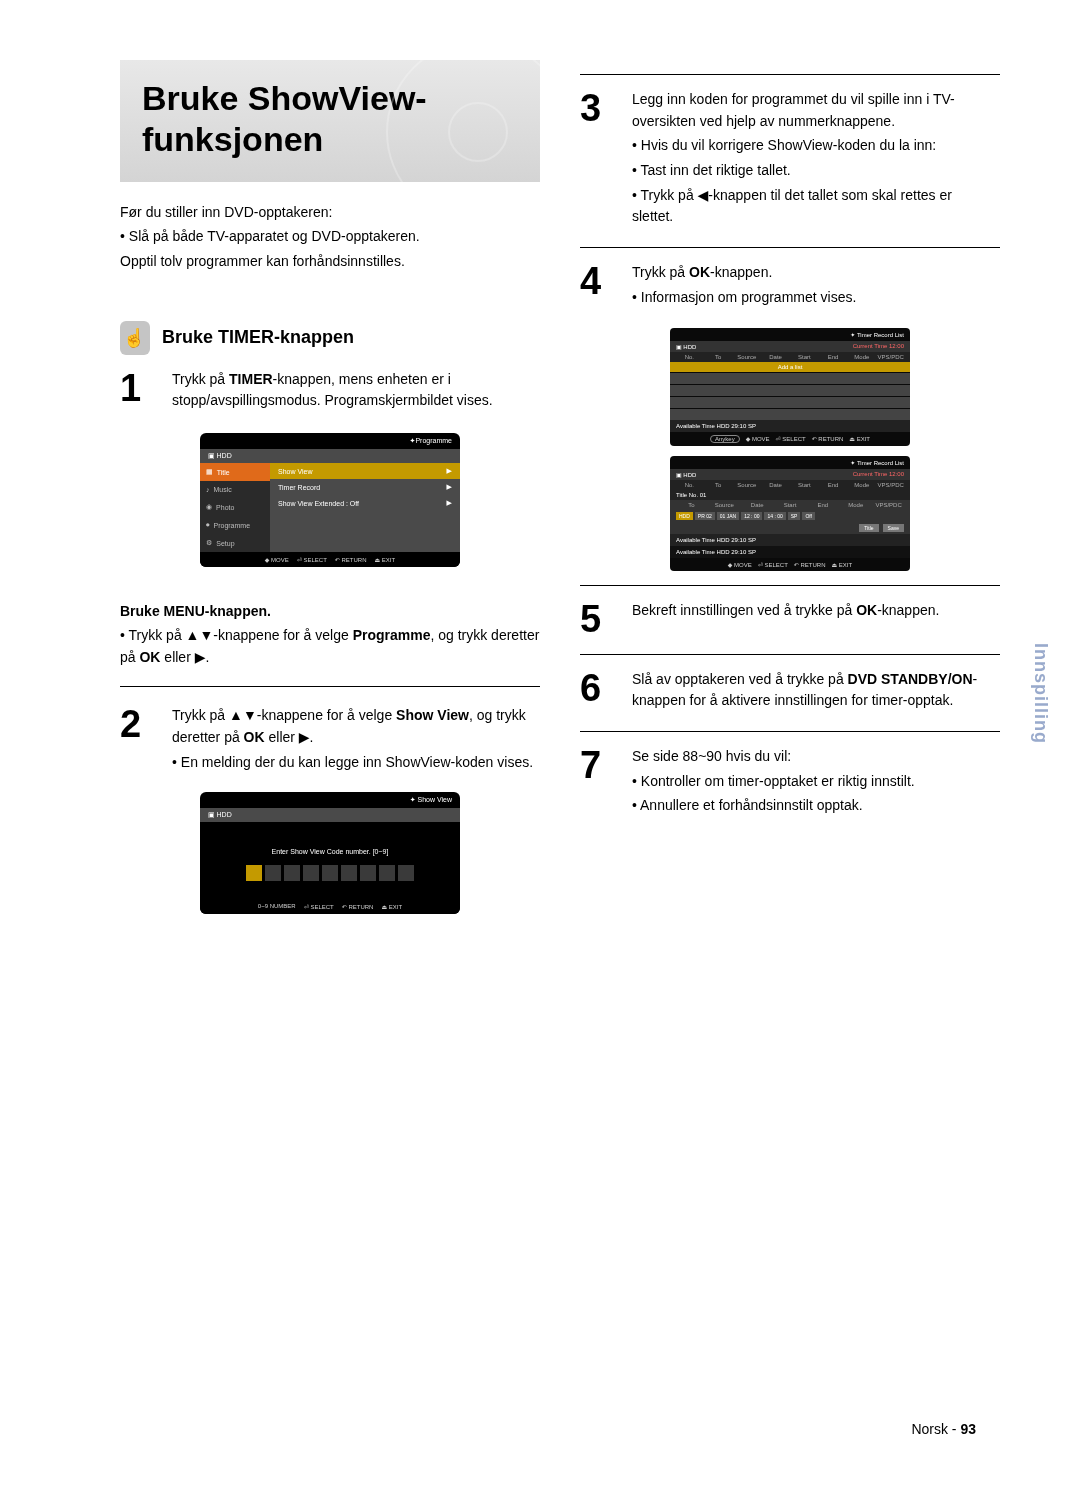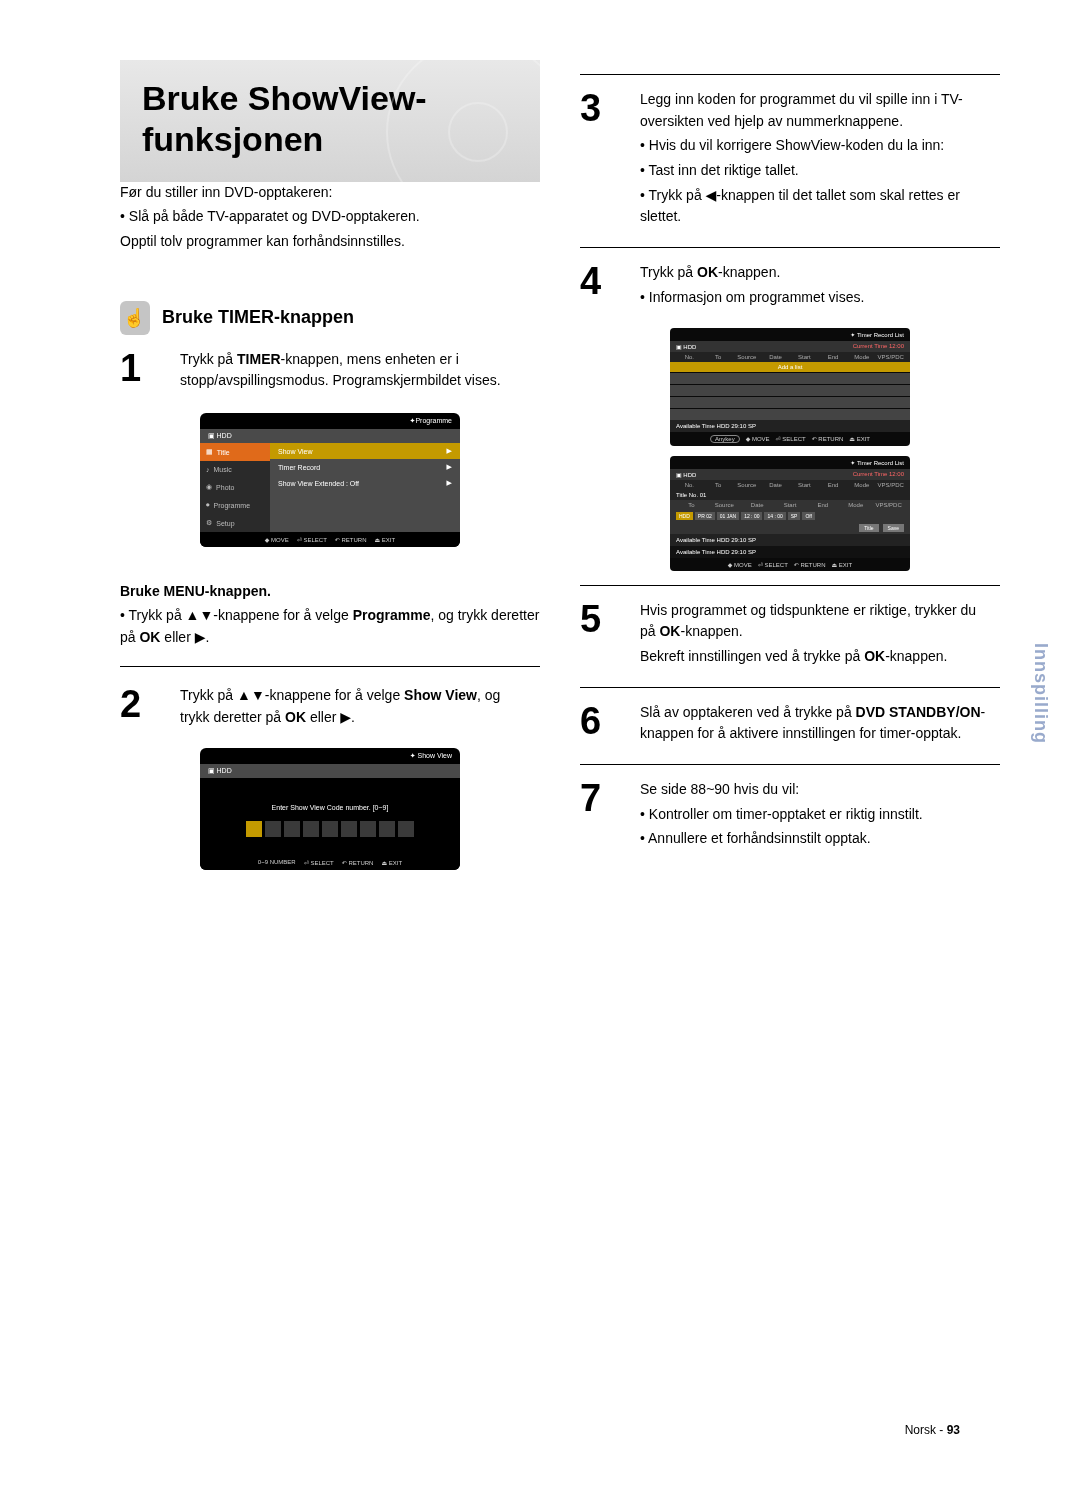--- a/index.html
+++ b/index.html
@@ -1,30 +1,30 @@
 <!DOCTYPE html>
 <html><head>
 <meta charset="utf-8">
 <style>
   html,body{margin:0;padding:0;background:#fff;font-family:Arial,Helvetica,sans-serif;color:#000}
   .page{width:1080px;height:1487px;position:relative;box-sizing:border-box;padding:60px 80px 40px 120px}
   .columns{display:flex;gap:40px}
   .col{flex:1;min-width:0}
-  .title-box{background:linear-gradient(#e8e8e8,#d4d4d4);padding:18px 22px 22px;position:relative;overflow:hidden}
+  .title-box{background:linear-gradient(#e8e8e8,#d4d4d4);padding:18px 22px 22px;margin-bottom:20px;position:relative;overflow:hidden}
   .title-box h1{margin:0;font-size:34px;font-weight:bold;line-height:1.2}
   .disc{position:absolute;right:-30px;top:-20px;width:180px;height:180px;border-radius:50%;border:2px solid rgba(255,255,255,.6);opacity:.4}
   .disc::after{content:"";position:absolute;inset:60px;border-radius:50%;border:2px solid rgba(255,255,255,.6)}
   .intro{font-size:14px;line-height:1.55;margin-bottom:48px}
   .intro p{margin:0 0 3px}
   .sec-head{display:flex;align-items:center;gap:12px;margin:26px 0 14px}
   .sec-icon{width:30px;height:34px;border-radius:6px;background:#c5c5c5;display:flex;align-items:center;justify-content:center;color:#777;font-size:18px}
   .sec-title{font-weight:bold;font-size:18px}
   .step{display:flex;gap:12px;font-size:14px;line-height:1.55;margin-bottom:16px}
   .step-num{font-size:38px;font-weight:bold;line-height:1;min-width:34px}
-  .step-body p{margin:0 14px 3px}
+  .step-body p{margin:0 6px 3px}
   .step-body b{font-weight:bold}
   .sub-head{font-weight:bold;font-size:14px;margin:36px 0 6px}
   hr.sep{border:none;border-top:1px solid #000;margin:18px 0}
   hr.thin{border:none;border-top:1px solid #000;margin:14px 0}
   .osd{width:260px;margin:18px auto 20px;background:#000;color:#fff;font-size:8px;border-radius:6px;overflow:hidden}
   .osd .hdr{display:flex;justify-content:flex-end;padding:4px 8px;font-size:7px}
   .osd .hdd{background:#4a4a4a;padding:3px 8px;font-size:7px}
   .osd .side{display:flex}
   .osd .menu{width:70px;background:#2a2a2a}
   .osd .menu div{padding:5px 6px;font-size:7px;color:#bbb;display:flex;align-items:center;gap:4px}
@@ -48,21 +48,21 @@
   .osd3 .cols{display:flex;padding:2px 6px;background:#222;gap:2px}
   .osd3 .cols span{flex:1;text-align:center;color:#aaa}
   .osd3 .add{background:#c49a00;text-align:center;padding:2px}
   .osd3 .blank{background:#444;height:11px;margin-top:1px}
   .osd3 .avail{padding:3px 6px;background:#222}
   .osd3 .foot{padding:3px 4px;display:flex;gap:6px;justify-content:center;color:#ccc}
   .osd3 .editrow{display:flex;gap:2px;padding:2px 6px;background:#333;align-items:center}
   .osd3 .editrow span{background:#555;padding:1px 3px;font-size:5px}
   .osd3 .btn{background:#777;padding:1px 5px;font-size:5px}
   .side-tab{position:absolute;right:40px;top:50%;transform:translateY(-50%) rotate(90deg);transform-origin:right center;color:#9ac;font-size:18px;font-weight:bold;letter-spacing:1px}
-  .footer{position:absolute;bottom:50px;right:120px;font-size:12px}
+  .footer{position:absolute;bottom:50px;right:104px;font-size:14px}
   .footer b{font-weight:bold}
 </style>
 </head>
 <body>
 
 <div class="page">
   <div class="columns">
 
     <div class="col">
       <div class="title-box">
@@ -131,20 +131,21 @@
       <div style="font-size:14px;line-height:1.55">
         <p style="margin:0 0 3px"><span>• Trykk på ▲▼-knappene for å velge </span><b>Programme</b><span>, og trykk deretter på </span><b>OK</b><span> eller ▶.</span></p>
       </div>
 
       <hr class="sep">
 
       <div class="step">
         <div class="step-num">2</div>
         <div class="step-body">
           <p><span>Trykk på ▲▼-knappene for å velge </span><b>Show View</b><span>, og trykk deretter på </span><b>OK</b><span> eller ▶.</span></p>
+          <p>• En melding der du kan legge inn ShowView-koden vises.</p>
         </div>
       </div>
 
       <div class="osd2">
         <div class="hdr">✦ <span>Show View</span></div>
         <div class="bar">▣ <span>HDD</span></div>
         <div class="center">
           <div>Enter Show View Code number. [0~9]</div>
           <div class="boxes">
             <span></span>
@@ -266,21 +267,20 @@
           <span>↶ <span>RETURN</span></span>
           <span>⏏ <span>EXIT</span></span>
         </div>
       </div>
 
       <hr class="thin">
 
       <div class="step">
         <div class="step-num">5</div>
         <div class="step-body">
-          <p><span>Hvis programmet og tidspunktene er riktige, trykker du på </span><b>OK</b><span>-knappen.</span></p>
           <p><span>Bekreft innstillingen ved å trykke på </span><b>OK</b><span>-knappen.</span></p>
         </div>
       </div>
       <hr class="thin">
 
       <div class="step">
         <div class="step-num">6</div>
         <div class="step-body">
           <p><span>Slå av opptakeren ved å trykke på </span><b>DVD STANDBY/ON</b><span>-knappen for å aktivere innstillingen for timer-opptak.</span></p>
         </div>

